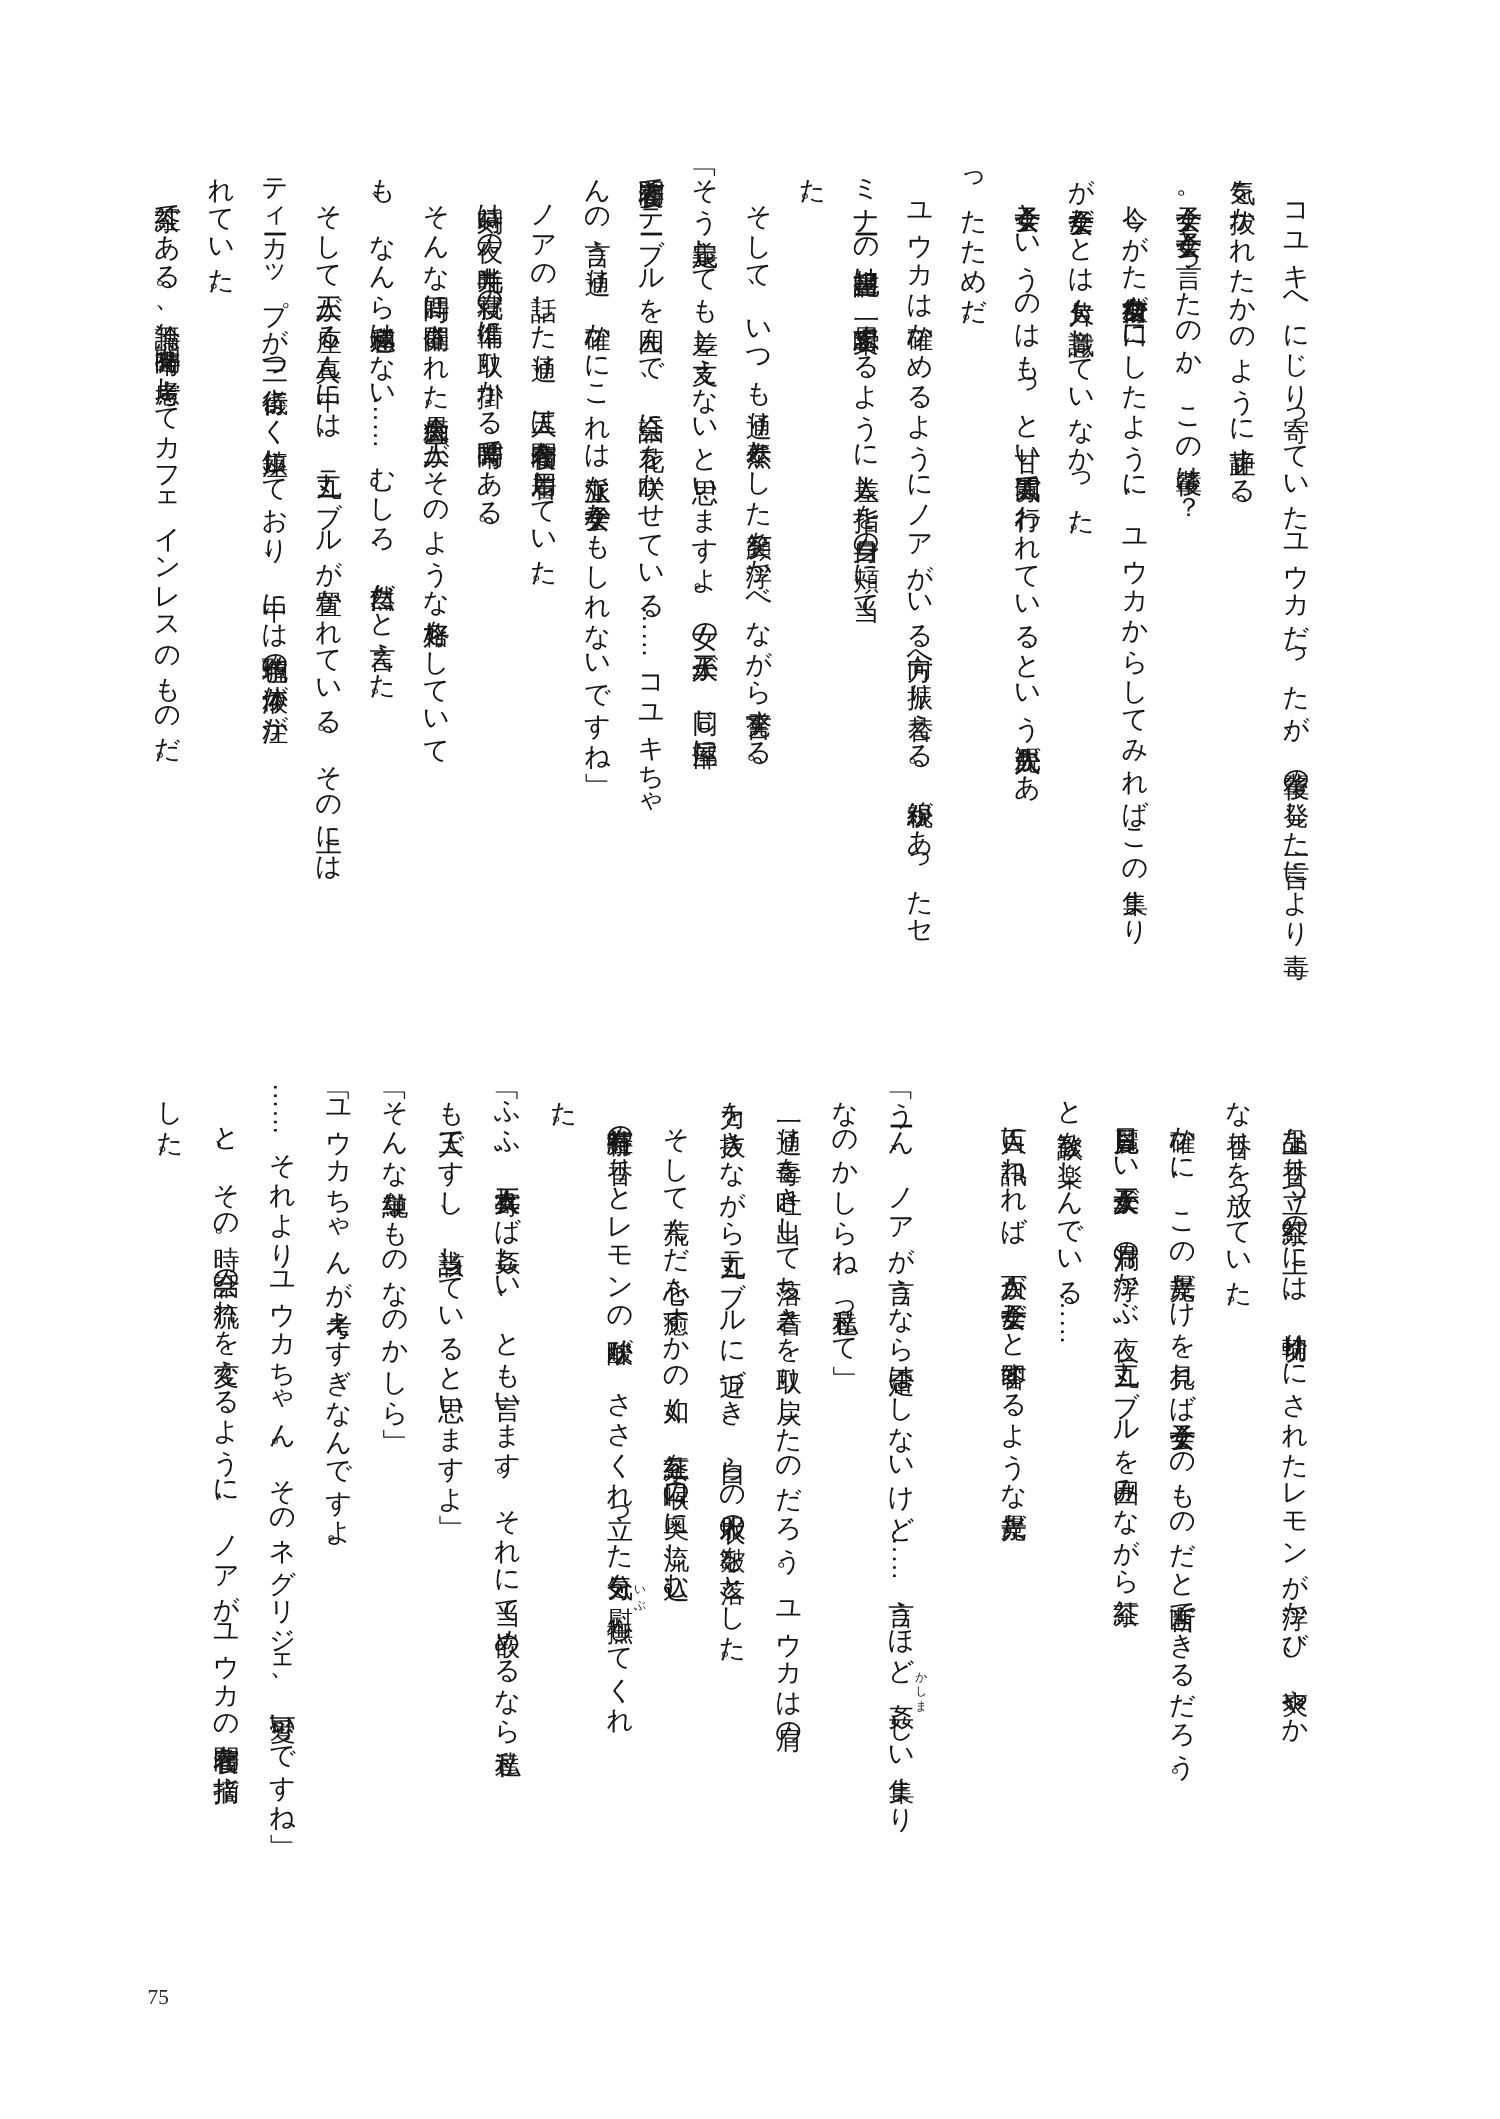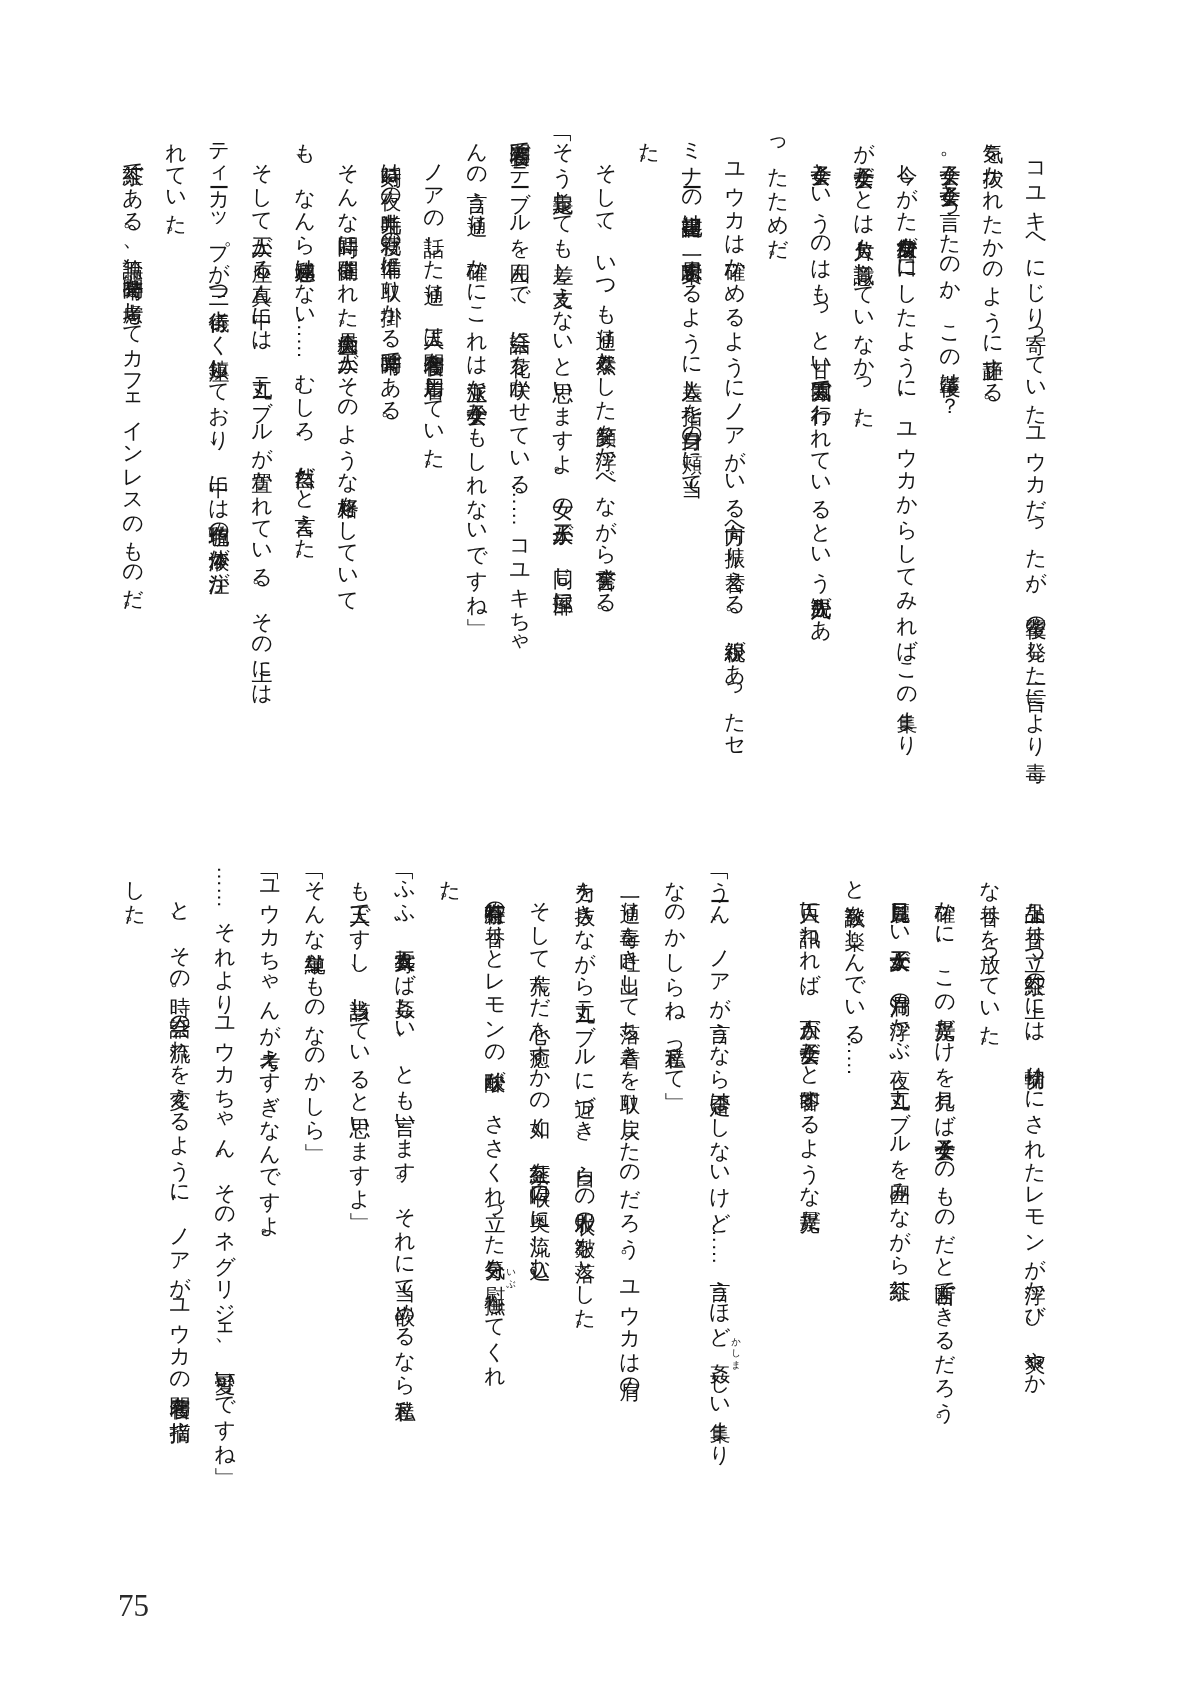--- a/index.html
+++ b/index.html
@@ -41,21 +41,21 @@
   ruby rt {
     font-size: 9.5px;
     letter-spacing: 0;
     color: #161616;
   }
   .pageno {
     position: absolute;
     left: 118px;
     top: 1588px;
     font-family: "Liberation Serif", serif;
-    font-size: 31px;
+    font-size: 17px;
     color: #2a2a2a;
   }
 </style>
 </head>
 <body>
 
 <div class="page">
   <section class="vblock block-top">
       <div class="line">　コユキへにじり寄っていたユウカだったが、後輩の発した一言により毒</div>
       <div class="line">気を抜かれたかのように静止する。</div>

